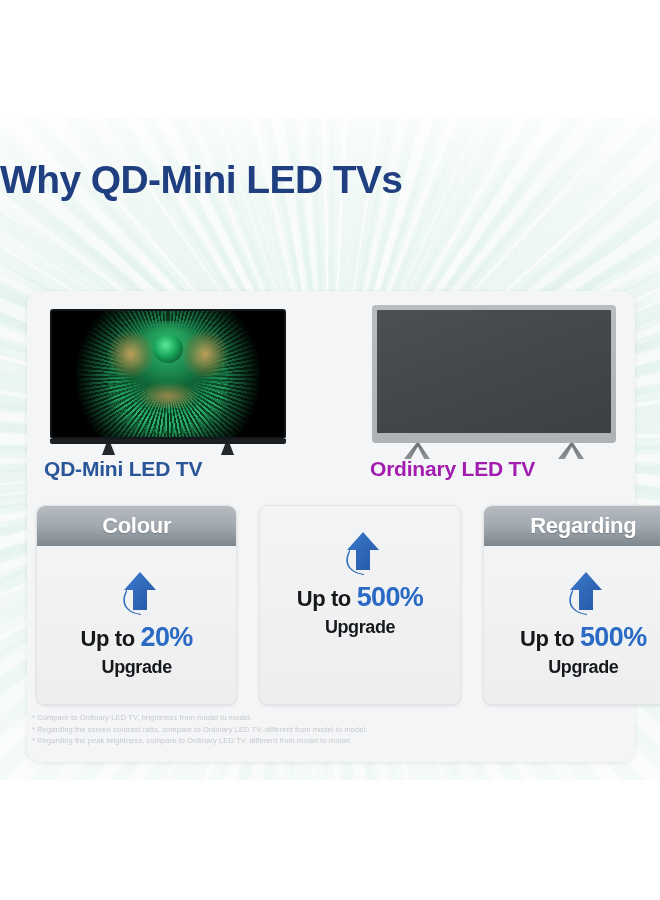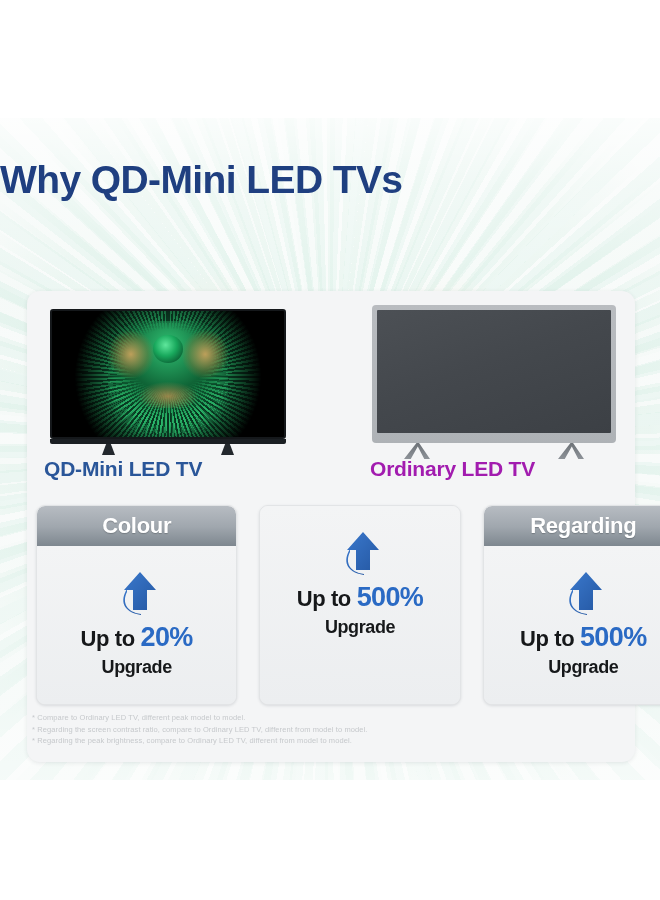--- a/index.html
+++ b/index.html
@@ -457,19 +457,19 @@
               <span class="metric-prefix">Up to </span><span class="metric-value">500%</span>
             </div>
             <span class="metric-suffix">Upgrade</span>
           </div>
         </div>
       </div>
 
     </div>
 
     <div id="footnotes">
-      <span class="fn">* Compare to Ordinary LED TV,  different peak model to model.</span>
+      <span class="fn">* Compare to Ordinary LED TV,  brightness from model to model.</span>
       <span class="fn">* Regarding the screen contrast ratio, compare to Ordinary LED TV, different from model to model.</span>
       <span class="fn">* Regarding the peak brightness, compare to Ordinary LED TV, different from model to model.</span>
     </div>
 
   </div>
 </div>
 
 </body></html>

